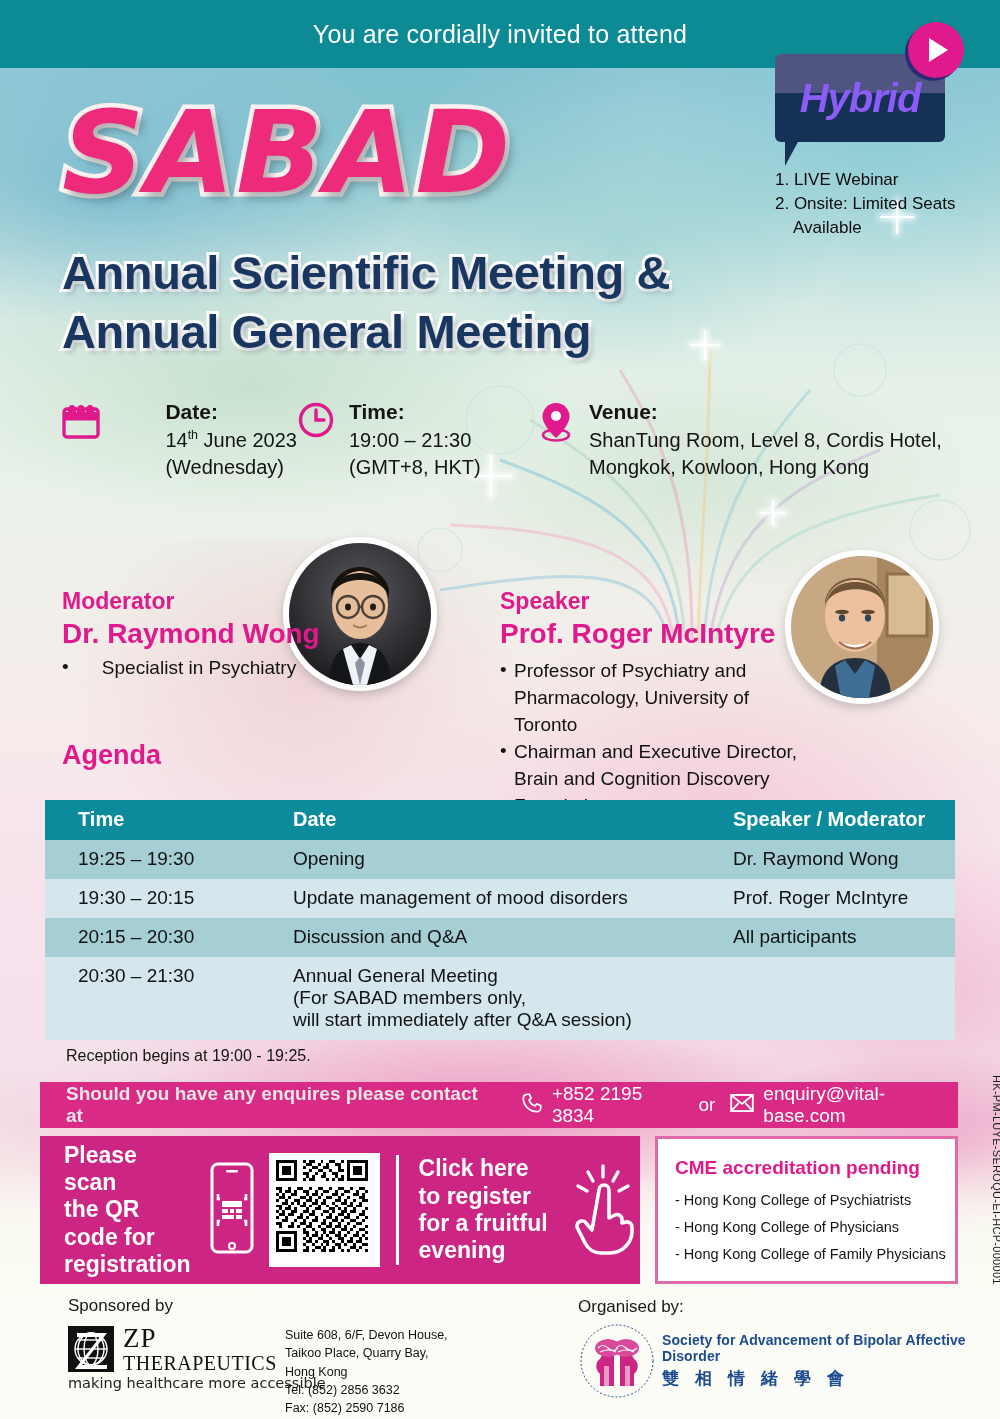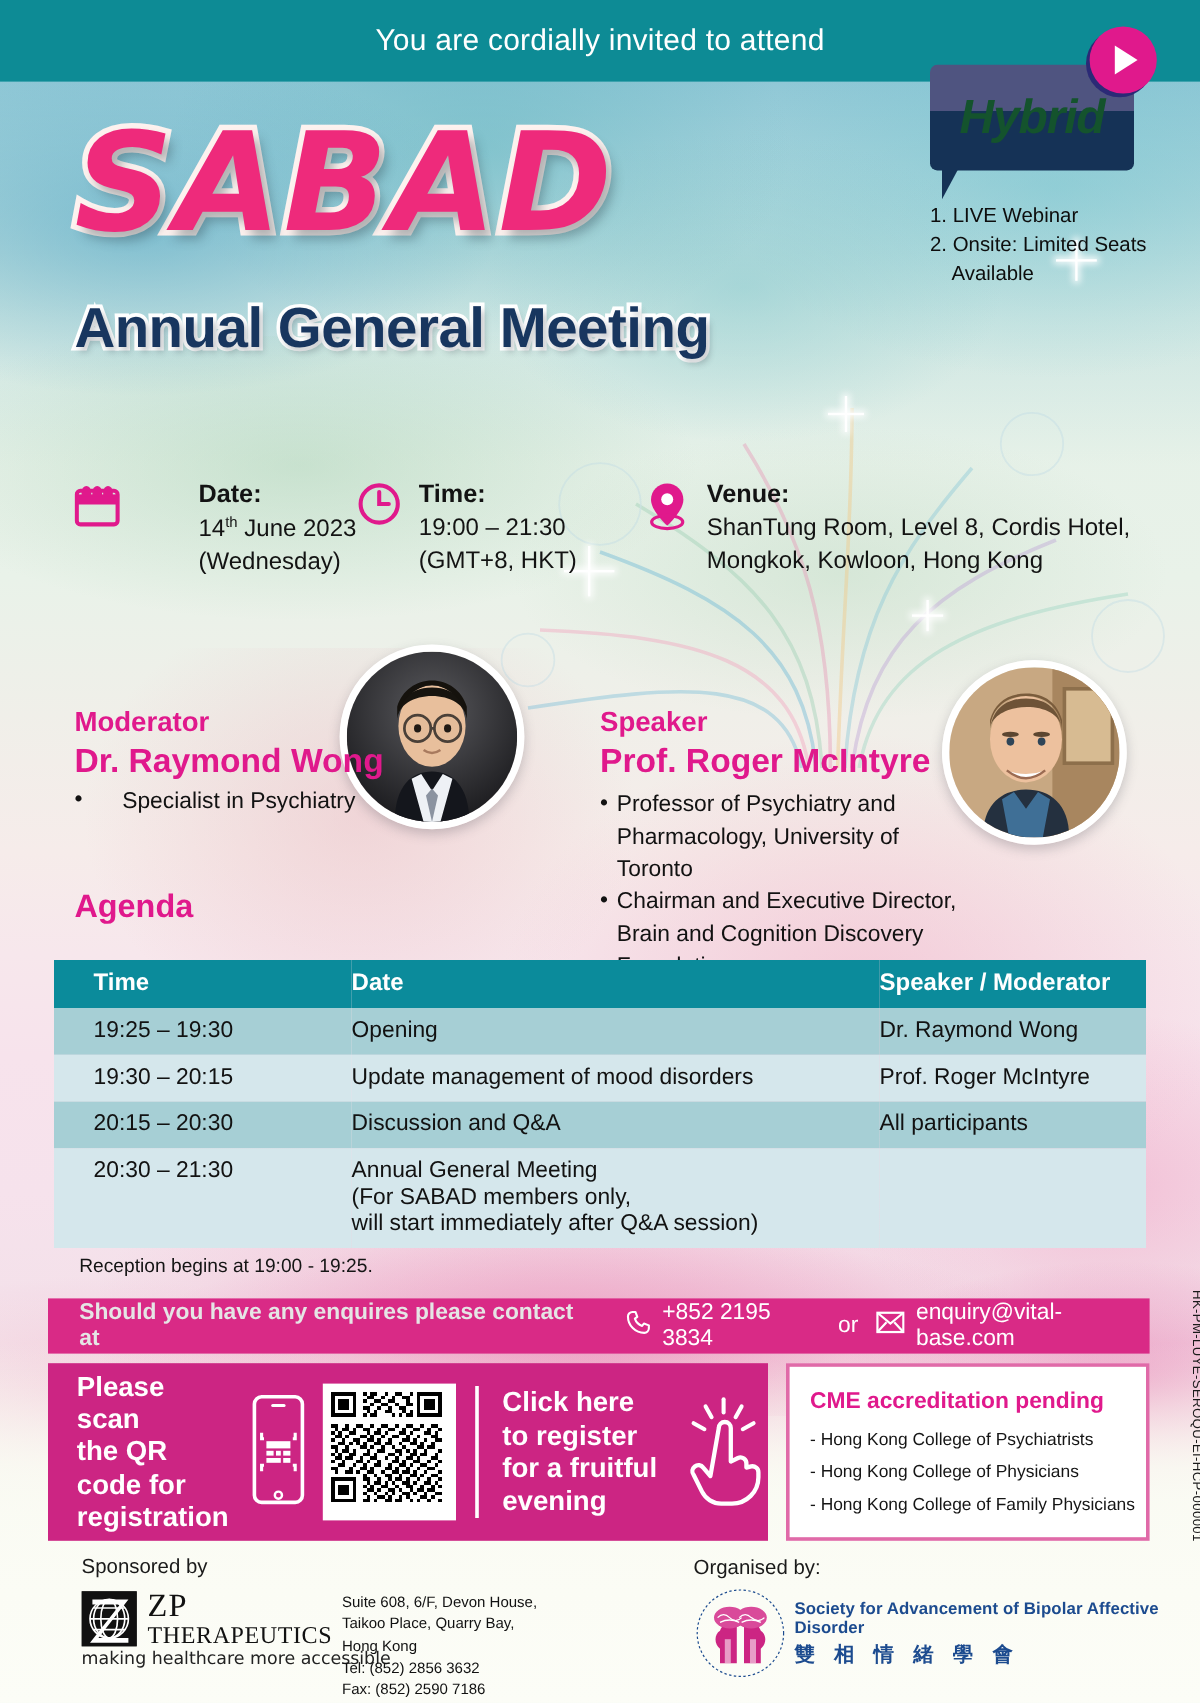--- a/index.html
+++ b/index.html
@@ -99,21 +99,21 @@
     border-radius:6px;
   }
   .hybrid-tail{
     position:absolute; left:10px; top:118px; width:0;height:0;
     border-left:14px solid #153256;
     border-bottom:26px solid transparent;
   }
   .hybrid-text{
     position:absolute; left:0; top:32px; width:170px; height:88px;
     display:flex;align-items:center;justify-content:center;
-    color:#14532d; font-size:40px; font-style:italic; font-weight:bold;
+    color:#8b5cf6; font-size:40px; font-style:italic; font-weight:bold;
     letter-spacing:-1px;
   }
   .play-circle{
     position:absolute; left:133px; top:0px; width:56px;height:56px;border-radius:50%;
     background:#e0198c; box-shadow:-3px 3px 0 0 #2b2a76;
     display:flex;align-items:center;justify-content:center;
   }
   .play-tri{
     width:0;height:0;margin-left:5px;
     border-left:19px solid #fff;
@@ -322,20 +322,21 @@
   </div>
   <div class="hybrid-list">
     <div>1. LIVE Webinar</div>
     <div>2. Onsite: Limited Seats</div>
     <div>    Available</div>
   </div>
 
   <div class="sabad">SABAD</div>
 
   <div class="heading">
+    <div>Annual Scientific Meeting &amp;</div>
     <div>Annual General Meeting</div>
   </div>
 
   <div class="inforow">
 
     <div class="info-item date">
       <div class="info-icon">
         <svg width="38" height="40" viewBox="0 0 38 40">
           <g fill="none" stroke="#e0198c" stroke-width="3.4">
             <path d="M5 9 h28 a3 3 0 0 1 3 3 v22 a3 3 0 0 1 -3 3 h-28 a3 3 0 0 1 -3 -3 v-22 a3 3 0 0 1 3 -3 z"></path>

